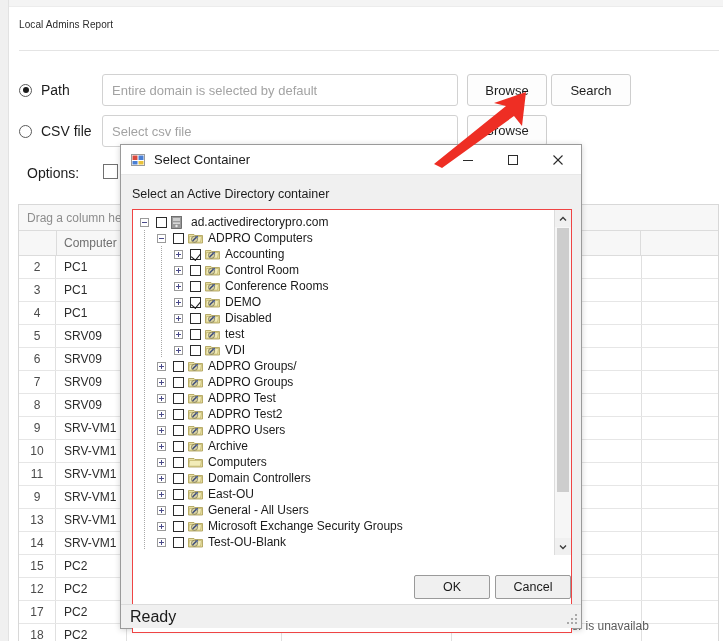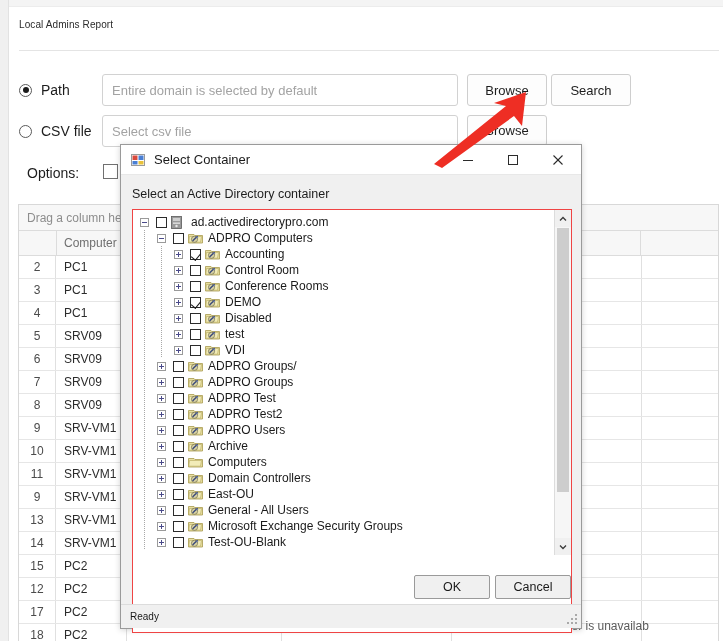--- a/index.html
+++ b/index.html
@@ -78,21 +78,21 @@
 
   #tree-sb{position:absolute;right:0;top:0;width:17px;height:345px;background:#f6f6f6;border-left:1px solid #dcdcdc;box-sizing:border-box;}
   .sbar{position:absolute;left:0;width:16px;height:17px;background:#f0f0f0;display:flex;align-items:center;justify-content:center;font-size:8px;color:#505050;}
   #sb-thumb{position:absolute;left:2px;top:18px;width:12px;height:264px;background:#cdcdcd;}
 
   #dlg-ok{position:absolute;left:293px;top:430px;width:76px;height:24px;}
   #dlg-cancel{position:absolute;left:374px;top:430px;width:76px;height:24px;}
   .dbtn{box-sizing:border-box;border:1px solid #9a9a9a;background:#f0f0f0;border-radius:2px;
         display:flex;align-items:center;justify-content:center;font-size:12.5px;color:#1a1a1a;}
   #dlg-status{position:absolute;left:0;bottom:0;width:460px;height:24px;background:#f0f0f0;border-top:1px solid #dcdcdc;
-        box-sizing:border-box;display:flex;align-items:center;padding-left:9px;font-size:10px;color:#1a1a1a;}
+        box-sizing:border-box;display:flex;align-items:center;padding-left:9px;font-size:16px;color:#1a1a1a;}
   #grip{position:absolute;right:4px;bottom:4px;width:10px;height:10px;}
   #grip i{position:absolute;width:2px;height:2px;background:#a9a9a9;}
 
   #arrow{position:absolute;left:430px;top:90px;width:110px;height:78px;pointer-events:none;}
 </style>
 </head>
 <body>
 
 <div id="app-frame">
 

